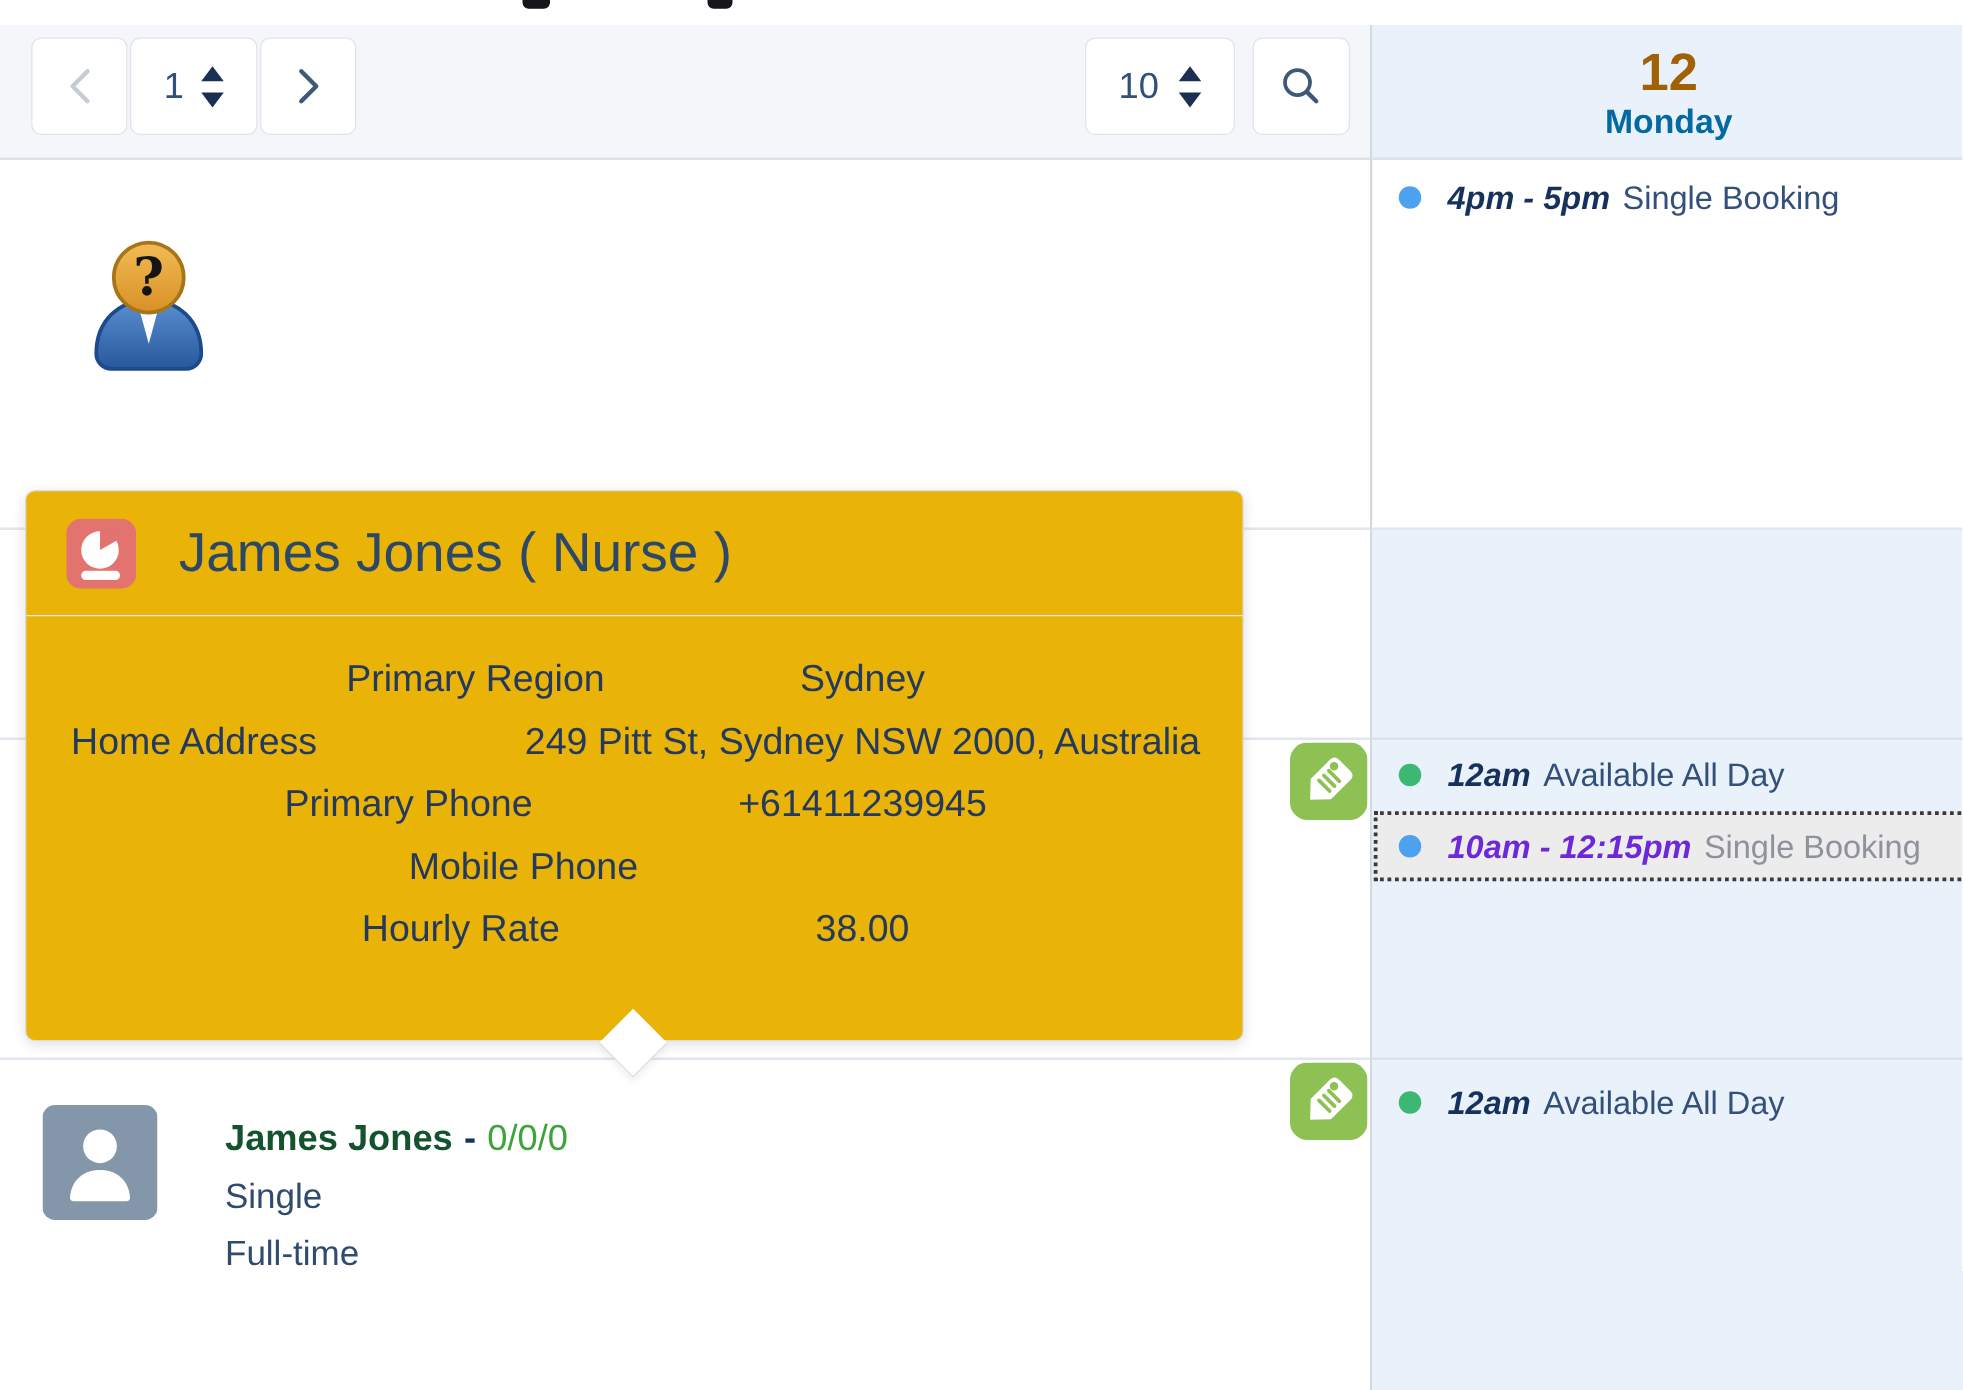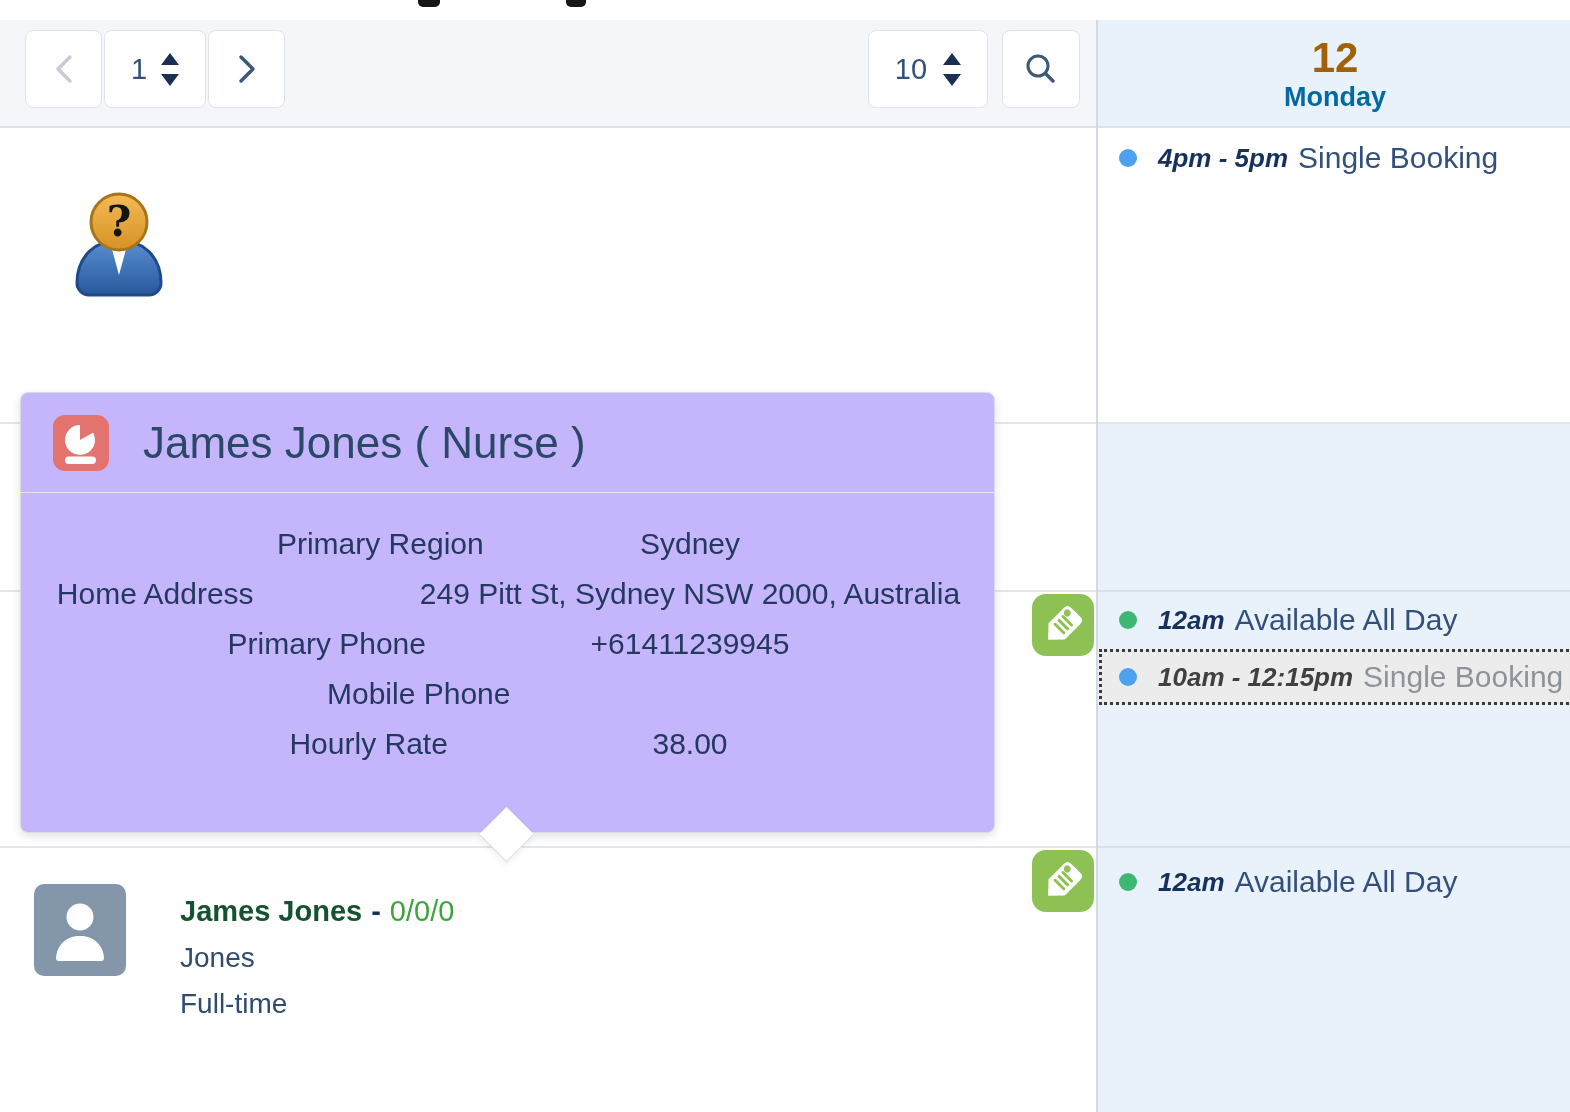--- a/index.html
+++ b/index.html
@@ -68,32 +68,32 @@
   .cal-row1{top:128px;height:296px;background:#fff;border-bottom:2px solid #e2e6ed;}
   .cal-row2{top:424px;height:168px;background:#e9f1fb;border-bottom:2px solid #dbe0e9;}
   .cal-row3{top:592px;height:256px;background:#e9f1fb;border-bottom:2px solid #dbe0e9;}
   .cal-row4{top:848px;height:264px;background:#e9f1fb;}
 
   .event{position:absolute;display:flex;align-items:center;height:36px;cursor:pointer;}
   .dot{width:18px;height:18px;border-radius:50%;margin-right:21px;flex:0 0 auto;}
   .dot-blue{background:#4da1ee;}
   .dot-green{background:#3db873;}
   .evt-time{font-size:26px;font-weight:700;color:#16325c;margin-right:10px;white-space:nowrap;font-style:italic;}
-  .evt-title{font-size:30px;color:#33507b;white-space:nowrap;}
+  .evt-title{font-size:26px;color:#33507b;white-space:nowrap;}
   .evt-1{left:21px;top:140px;}
   .evt-3a{left:21px;top:602px;}
   .evt-4a{left:21px;top:864px;}
   .event-ghost{position:absolute;left:1px;top:649px;width:482px;height:56px;box-sizing:border-box;
     background:#ececec;border:3px dotted #3a3a3a;display:flex;align-items:center;
     padding-left:17px;cursor:pointer;}
-  .event-ghost .evt-time{color:#404040;text-align:right;}
+  .event-ghost .evt-time{color:#6d28d9;text-align:right;}
   .event-ghost .evt-title{color:#8e939b;}
 
   
-  .popover{position:absolute;left:20px;top:392px;width:975px;height:441px;background:#c4b5fd;
+  .popover{position:absolute;left:20px;top:392px;width:975px;height:441px;background:#eab308;
     border:1px solid #d9dee6;border-radius:8px;box-sizing:border-box;z-index:10;
     box-shadow:0 3px 10px rgba(0,0,0,0.12);}
   .popover-header{height:100px;border-bottom:1px solid #e4e8ee;display:flex;align-items:center;
     padding-left:32px;box-sizing:border-box;}
   .popover-icon{width:56px;height:56px;flex:0 0 auto;}
   .popover-title{font-size:44px;font-weight:300;color:#2b4867;margin-left:34px;white-space:nowrap;}
   .popover-body{padding:26px 30px 0 32px;}
   .field-row{display:flex;align-items:flex-start;justify-content:center;}
   .field-label{width:363px;flex:0 0 auto;font-size:30px;line-height:50px;color:#24395e;}
   .field-value{font-size:30px;line-height:50px;color:#24395e;max-width:545px;}
@@ -168,21 +168,21 @@
 
   <svg class="res-avatar" viewBox="0 0 92 92">
     <rect x="0" y="0" width="92" height="92" rx="10" fill="#8496a9"></rect>
     <circle cx="46" cy="33" r="13.5" fill="#fff"></circle>
     <path d="M22 74 c1 -14 11 -22 24 -22 s23 8 24 22 q0 3 -3 3 h-42 q-3 0 -3 -3 z" fill="#fff"></path>
   </svg>
   <div class="res-text">
     <div>
       <span class="res-name">James Jones</span><span class="res-sep">-</span><span class="res-counts">0/0/0</span>
     </div>
-    <div>Jones</div>
+    <div>Single</div>
     <div>Full-time</div>
   </div>
 
   <svg class="tag-badge t1" viewBox="0 0 62 62">
     <rect x="0" y="0" width="62" height="62" rx="14" fill="#8dc153"></rect>
     <g transform="rotate(-45 31 31)">
       <path d="M10 31 L22 19.5 H44 Q49 19.5 49 24.5 V37.5 Q49 42.5 44 42.5 H22 Z" fill="#fff"></path>
       <circle cx="42.5" cy="25.5" r="3.4" fill="#8dc153"></circle>
       <line x1="26" y1="25" x2="26" y2="37" stroke="#8dc153" stroke-width="3" stroke-linecap="round"></line>
       <line x1="31.5" y1="25" x2="31.5" y2="37" stroke="#8dc153" stroke-width="3" stroke-linecap="round"></line>

